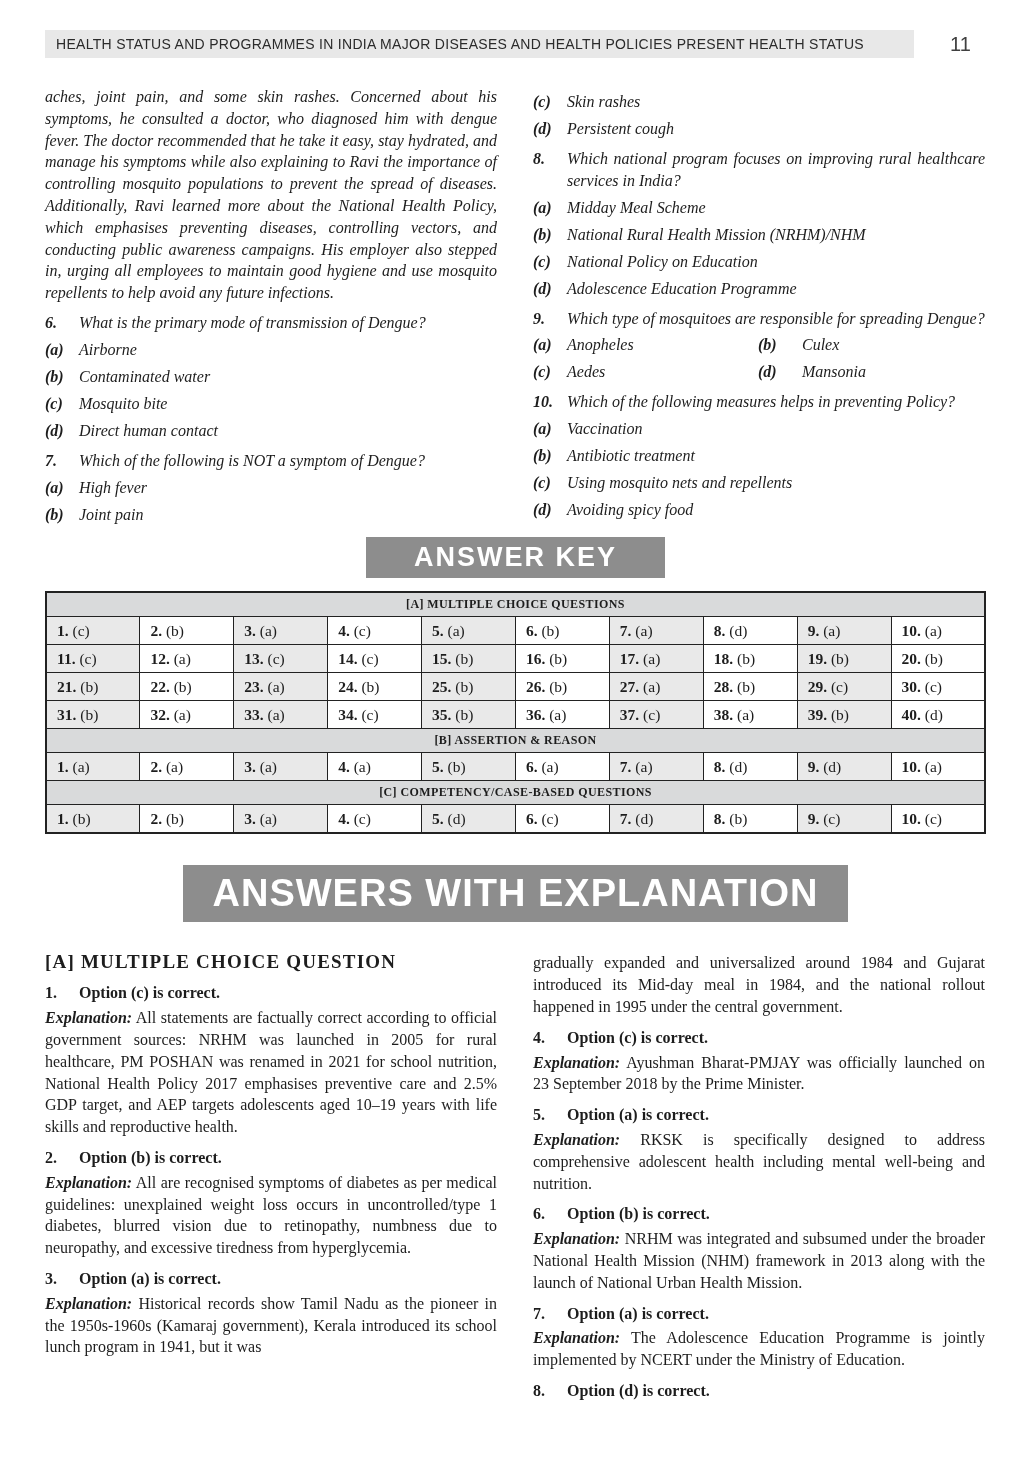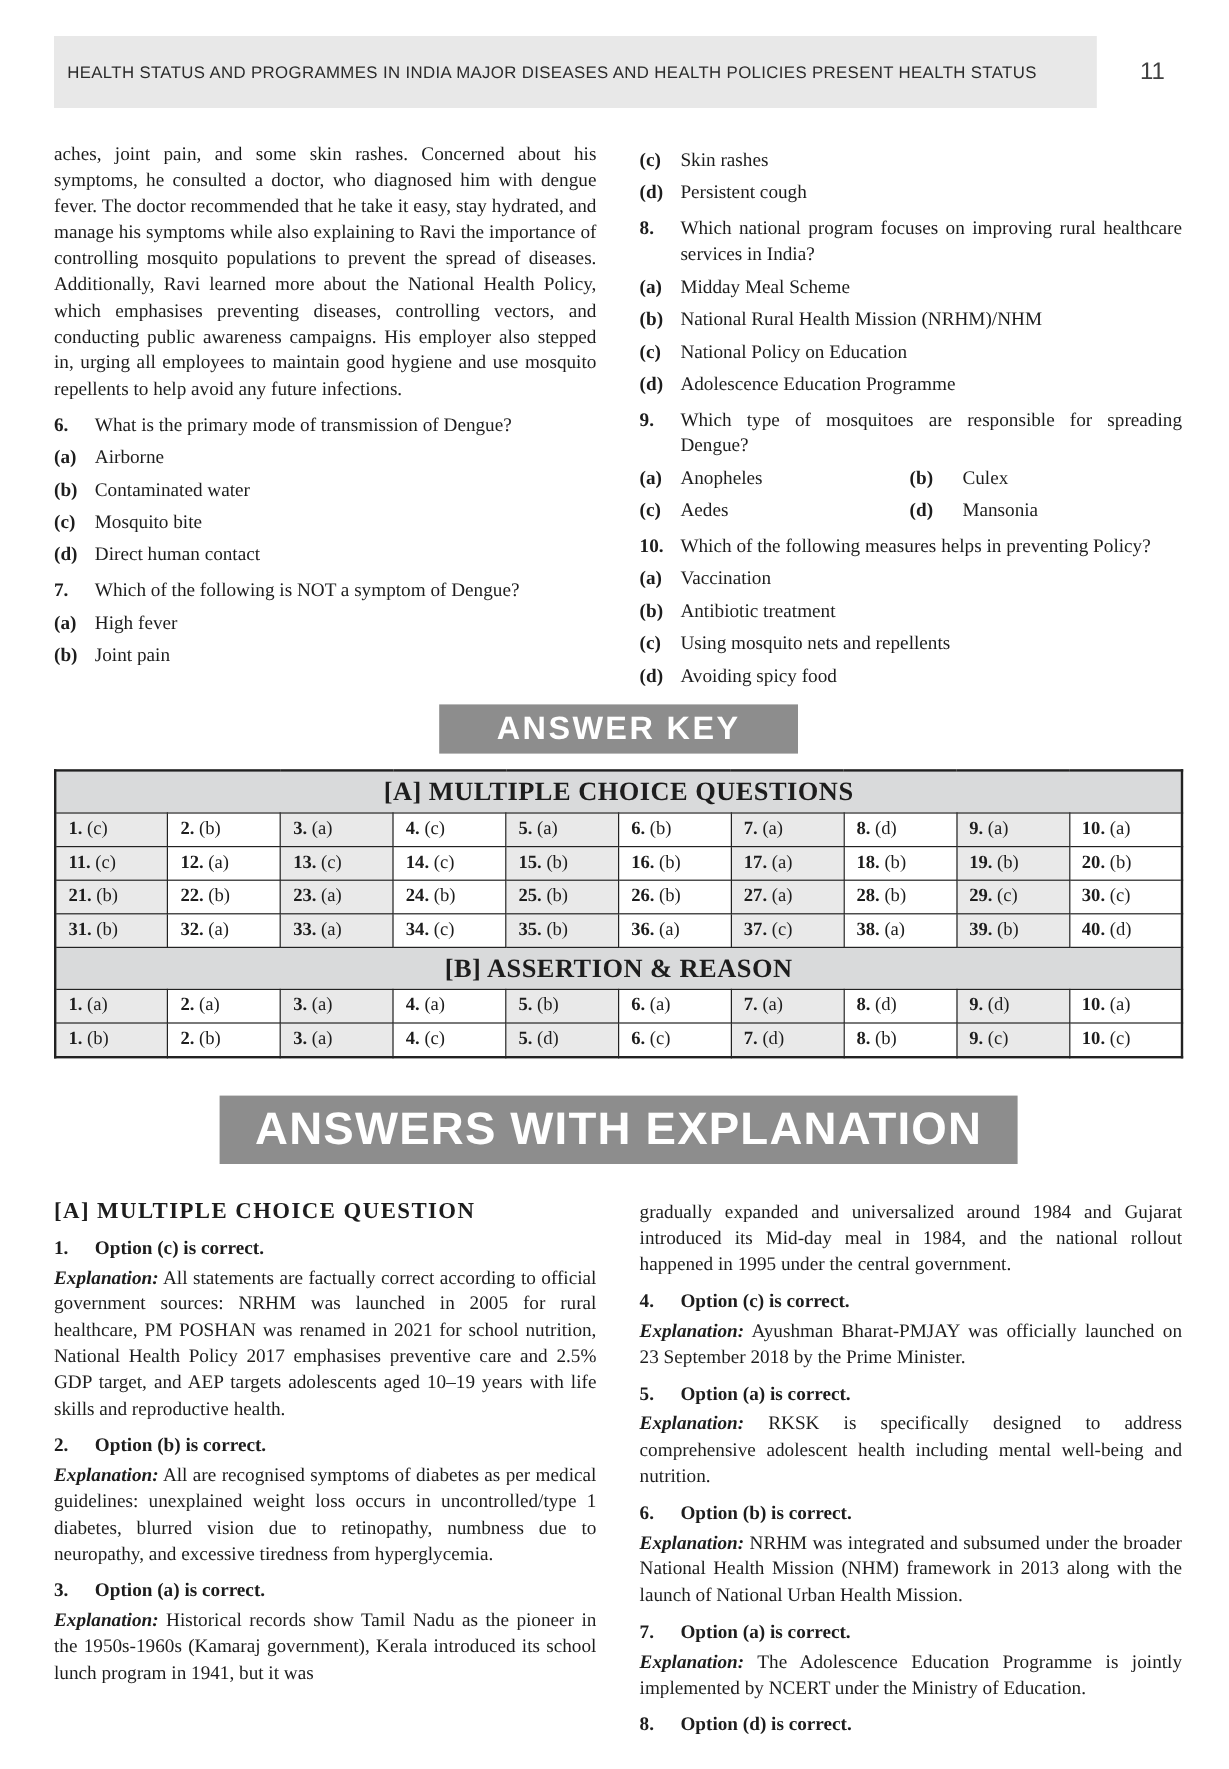--- a/index.html
+++ b/index.html
@@ -17,30 +17,30 @@
     font-family:"Liberation Serif", serif;font-size:16px;overflow:hidden;
   }
   .page{padding:30px 38px 0 45px;}
 
   
   .header{display:flex;align-items:center;}
   .header-bar{
     background:var(--bar-gray);
     font-family:"Liberation Sans", sans-serif;
     font-size:14px;letter-spacing:0.3px;color:#2b2b2b;
-    padding:22px 11px;white-space:nowrap;flex:none;width:869px;
+    padding:6px 11px;white-space:nowrap;flex:none;width:869px;
   }
   .page-num{
     font-family:"Liberation Sans", sans-serif;font-size:20px;color:#404040;
     margin-left:36px;font-weight:400;
   }
 
   
   .cols{display:flex;gap:36px;}
-  .cols.questions{margin-top:28px;}
+  .cols.questions{margin-top:28px;font-style:italic;}
   .col{width:452px;flex:none;}
   .case-text{margin:0;text-align:justify;line-height:21.8px;}
   .q-row{display:flex;margin-top:8px;line-height:21.8px;}
   .q-num{font-weight:bold;width:34px;flex:none;}
   .q-text{flex:1;text-align:justify;}
   .opt-row{display:flex;margin-top:5.2px;line-height:21.8px;}
   .opt-label{font-weight:bold;width:34px;flex:none;}
   .opt-text{flex:1;}
   .opt-pair{display:flex;margin-top:5.2px;line-height:21.8px;}
   .pair-cell1{display:flex;width:225px;flex:none;}
@@ -57,21 +57,21 @@
   .banner-large{font-size:38px;padding:7px 30px;letter-spacing:1px;margin-top:31px;}
 
   
   .key-table{
     width:100%;border-collapse:collapse;margin-top:13px;
     border:2px solid var(--line);table-layout:fixed;
   }
   .key-table td{border:1.5px solid var(--line);}
   .sec-head{
     background:var(--sechead-gray);text-align:center;font-weight:bold;
-    font-size:22px;padding:4px 0;letter-spacing:0.4px;
+    font-size:12px;padding:4px 0;letter-spacing:0.4px;
   }
   .ans-cell{font-size:15.5px;padding:4.5px 0 4.5px 10px;background:#ffffff;}
   .ans-cell.shade{background:var(--shade-gray);margin-top:28px;}
   .ans-cell b{font-weight:bold;}
 
   
   .cols.explanations{margin-top:27px;}
   .exp-section-heading{
     font-size:19px;font-weight:bold;letter-spacing:1.2px;margin:2px 0 4px 0;
   }
@@ -268,20 +268,23 @@
           <td class="ans-cell shade"><b>3.</b> (a)</td>
           <td class="ans-cell"><b>4.</b> (a)</td>
           <td class="ans-cell shade"><b>5.</b> (b)</td>
           <td class="ans-cell"><b>6.</b> (a)</td>
           <td class="ans-cell shade"><b>7.</b> (a)</td>
           <td class="ans-cell"><b>8.</b> (d)</td>
           <td class="ans-cell shade"><b>9.</b> (d)</td>
           <td class="ans-cell"><b>10.</b> (a)</td>
         </tr>
         <tr>
+          <td class="sec-head" colspan="10">[C] COMPETENCY/CASE-BASED QUESTIONS</td>
+        </tr>
+        <tr>
           <td class="ans-cell shade"><b>1.</b> (b)</td>
           <td class="ans-cell"><b>2.</b> (b)</td>
           <td class="ans-cell shade"><b>3.</b> (a)</td>
           <td class="ans-cell"><b>4.</b> (c)</td>
           <td class="ans-cell shade"><b>5.</b> (d)</td>
           <td class="ans-cell"><b>6.</b> (c)</td>
           <td class="ans-cell shade"><b>7.</b> (d)</td>
           <td class="ans-cell"><b>8.</b> (b)</td>
           <td class="ans-cell shade"><b>9.</b> (c)</td>
           <td class="ans-cell"><b>10.</b> (c)</td>

